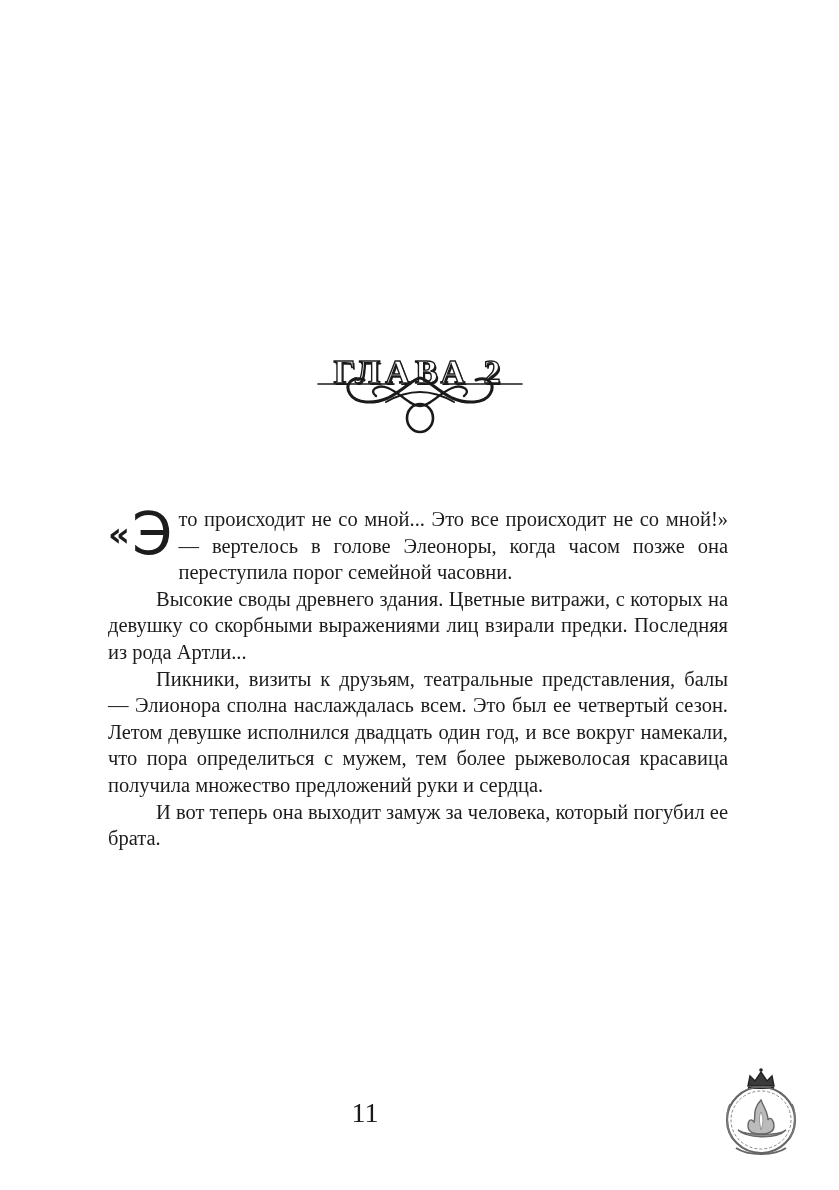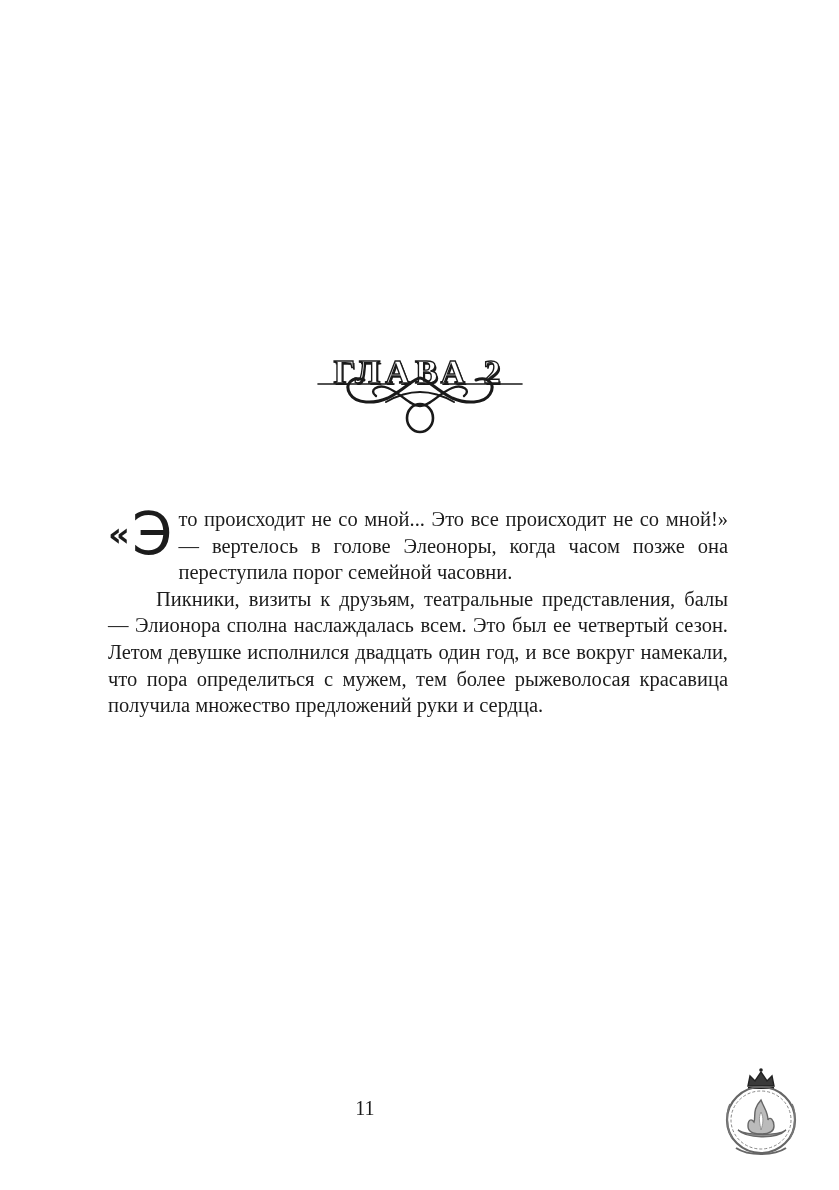--- a/index.html
+++ b/index.html
@@ -76,21 +76,21 @@
       line-height: 52px;
       font-weight: normal;
     }
     .page-number {
       position: absolute;
       left: 0;
       width: 730px;
       top: 1097px;
       text-align: center;
       font-family: "Liberation Serif", "DejaVu Serif", serif;
-      font-size: 20px;
+      font-size: 28px;
       color: #1a1a1a;
     }
     .emblem {
       position: absolute;
       left: 718px;
       top: 1064px;
       width: 86px;
       height: 96px;
     }
   </style>
@@ -111,21 +111,23 @@
 </svg>
 
 <div class="body-text">
   <p class="first">
     <span class="dropcap-wrap">
       <span class="dropcap-quote">«</span>
       <span class="dropcap-letter">Э</span>
     </span>
     <span>то происходит не со мной... Это все происходит не со мной!» — вертелось в голове Элеоноры, когда часом позже она переступила порог семейной часовни.</span>
   </p>
+  <p>Высокие своды древнего здания. Цветные витражи, с кото­рых на девушку со скорбными выражениями лиц взирали пред­ки. Последняя из рода Артли...</p>
   <p>Пикники, визиты к друзьям, театральные представления, балы — Элионора сполна наслаждалась всем. Это был ее чет­вертый сезон. Летом девушке исполнился двадцать один год, и все вокруг намекали, что пора определиться с мужем, тем бо­лее рыжеволосая красавица получила множество предложений руки и сердца.</p>
+  <p>И вот теперь она выходит замуж за человека, который по­губил ее брата.</p>
 </div>
 
 <div class="page-number">11</div>
 
 <svg class="emblem" viewBox="0 0 86 96">
   <g fill="none" stroke="#555" stroke-width="1.4">
 
     <path d="M30 22 L32 12 L37 17 L43 8 L49 17 L54 12 L56 22 Z" fill="#3a3a3a" stroke="#222"></path>
     <circle cx="43" cy="6" r="1.8" fill="#222" stroke="none"></circle>
     <line x1="30" y1="24" x2="56" y2="24" stroke="#222" stroke-width="2"></line>

